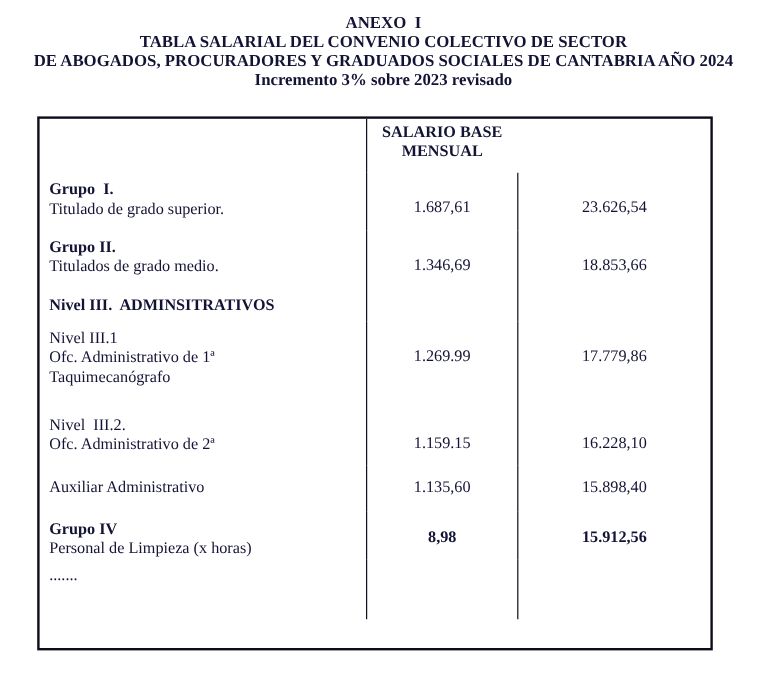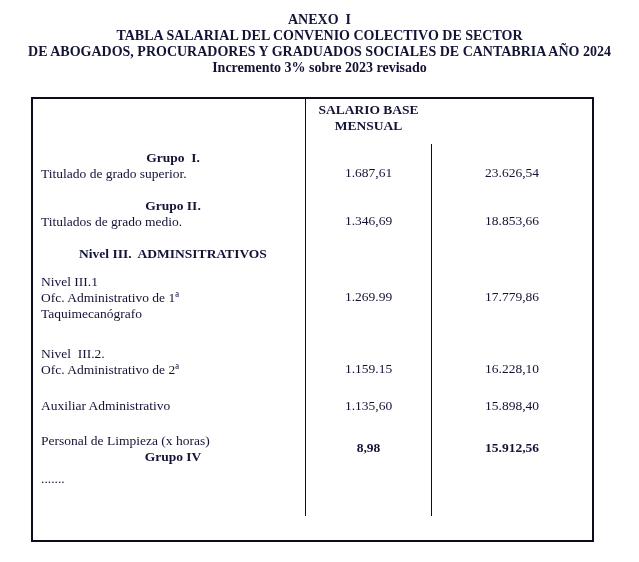--- a/index.html
+++ b/index.html
@@ -35,21 +35,21 @@
   .c1 { padding-left: 8px; }
   .c2, .c3 {
     border-left: 1.5px solid #0c0c1a;
     text-align: center;
   }
   .ln {
     font-size: 13.5px;
     line-height: 16px;
     white-space: pre-wrap;
   }
-  .bold { font-weight: bold; text-align: center; }
+  .bold { font-weight: bold; }
   .val { font-size: 13.5px; line-height: 16px; }
   .hdr { font-weight: bold; font-size: 13.5px; line-height: 16px; }
 
   
   .r-head { height: 45px; }
   .r-head .c2, .r-head .c3 { padding-top: 3px; }
   .r-g1  { height: 48px; }
   .r-g1 .c1 { padding-top: 6px; }  .r-g1 .val { margin-top: 21px; }
   .r-g2  { height: 48px; }
   .r-g2 .c1 { padding-top: 6px; }  .r-g2 .val { margin-top: 21px; }
@@ -157,22 +157,22 @@
     <div class="c2">
       <div class="val">1.135,60</div>
     </div>
     <div class="c3">
       <div class="val">15.898,40</div>
     </div>
   </div>
 
   <div class="t-row r-g4">
     <div class="c1">
+      <div class="ln bold">Grupo IV</div>
       <div class="ln">Personal de Limpieza (x horas)</div>
-      <div class="ln bold">Grupo IV</div>
     </div>
     <div class="c2">
       <div class="val">8,98</div>
     </div>
     <div class="c3">
       <div class="val">15.912,56</div>
     </div>
   </div>
 
   <div class="t-row r-dots">

